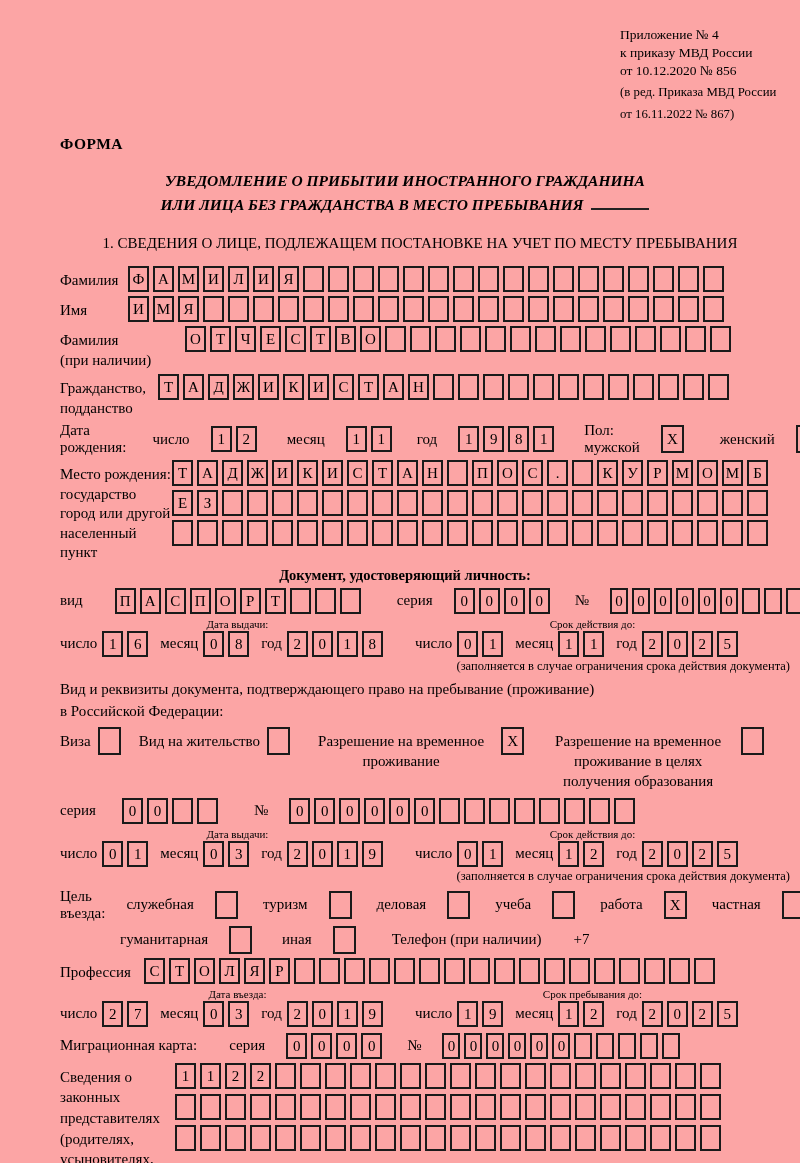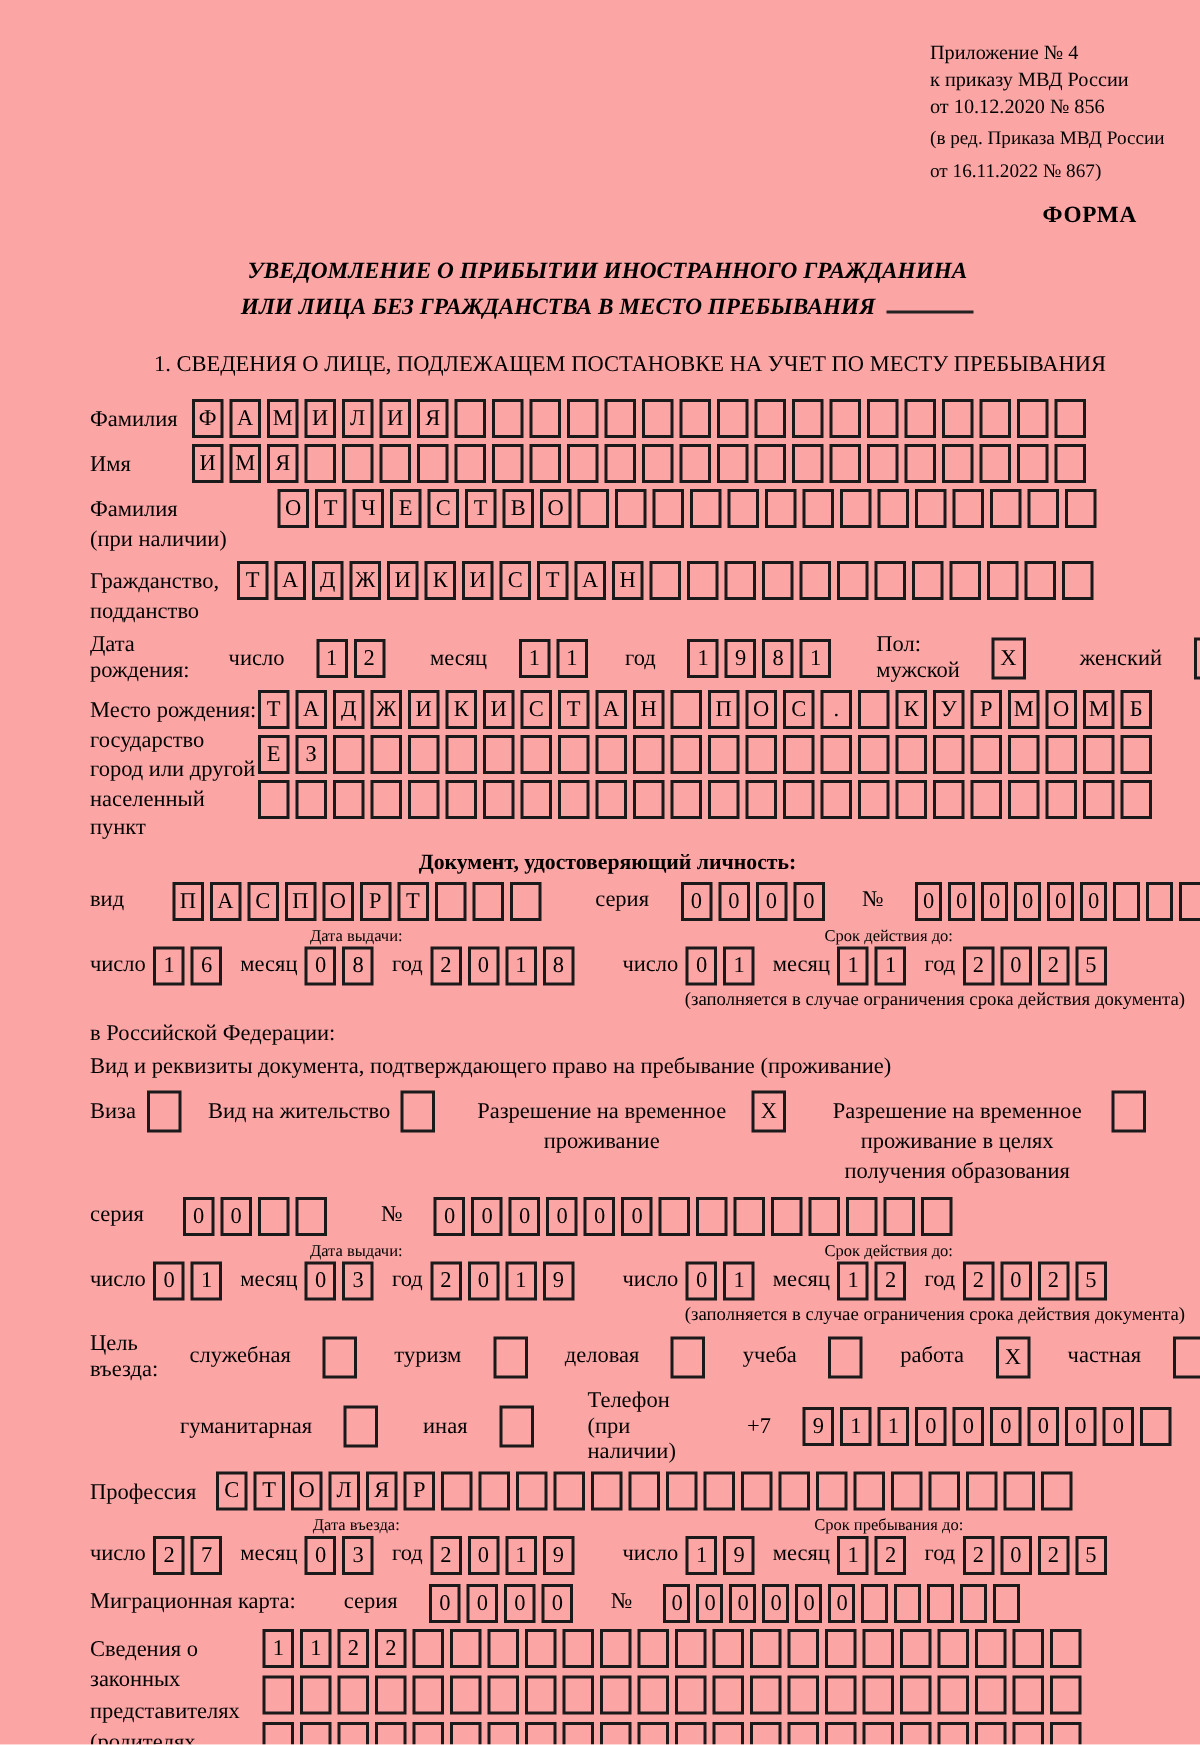--- a/index.html
+++ b/index.html
@@ -7,21 +7,21 @@
   body {
     width:800px; height:1163px;
     font-family:"Liberation Serif","DejaVu Serif",serif;
     color:#000; font-size:15px;
   }
   .page { position:relative; width:800px; height:1163px; padding:26px 10px 10px 60px; overflow:hidden; background:#fca5a5; }
 
   
   .hdr { margin-left:560px; width:230px; font-size:13.5px; line-height:1.32; }
   .hdr .ed { font-size:12.8px; margin-top:5px; }
-  .forma { text-align:right; padding-right:32px; font-weight:bold; font-size:15.5px; margin-top:12px; letter-spacing:.5px; }
+  .forma { text-align:left; padding-right:32px; font-weight:bold; font-size:15.5px; margin-top:12px; letter-spacing:.5px; }
 
   .title { text-align:center; font-weight:bold; font-size:15.5px; line-height:1.55; margin-top:16px; margin-right:40px;font-style:italic; }
   .blank-line { display:inline-block; width:58px; border-bottom:2px solid #222; height:14px; margin-left:8px; }
   .sec-head { text-align:center; font-weight:normal; font-size:15px; margin-top:18px; margin-right:10px; }
 
   .content { margin-top:14px; }
 
   
   .boxes { white-space:nowrap; display:inline-block; }
   .cbox {
@@ -177,22 +177,22 @@
           <span class="boxes"><span class="cbox">0</span><span class="cbox">1</span></span>
           <span class="w">месяц</span>
           <span class="boxes"><span class="cbox">1</span><span class="cbox">1</span></span>
           <span class="w">год</span>
           <span class="boxes"><span class="cbox">2</span><span class="cbox">0</span><span class="cbox">2</span><span class="cbox">5</span></span>
         </div>
       </div>
     </div>
     <div class="dnote">(заполняется в случае ограничения срока действия документа)</div>
 
+    <div class="plain">Вид и реквизиты документа, подтверждающего право на пребывание (проживание)</div>
     <div class="plain">в Российской Федерации:</div>
-    <div class="plain">Вид и реквизиты документа, подтверждающего право на пребывание (проживание)</div>
 
     <div class="opt-row">
       <div class="opt">
         <span class="olabel">Виза</span>
         <span class="boxes check"><span class="cbox"></span></span>
       </div>
       <div class="opt">
         <span class="olabel">Вид на жительство</span>
         <span class="boxes check"><span class="cbox"></span></span>
       </div>
@@ -257,21 +257,20 @@
       <span class="boxes check"><span class="cbox"></span></span>
     </div>
 
     <div class="inline-row purpose-row2">
       <span>гуманитарная</span>
       <span class="boxes check gap10"><span class="cbox"></span></span>
       <span>иная</span>
       <span class="boxes check gap16"><span class="cbox"></span></span>
       <span class="gap16">Телефон (при наличии)</span>
       <span>+7</span>
-      <span class="boxes"><span class="cbox">9</span><span class="cbox">1</span><span class="cbox">1</span><span class="cbox">0</span><span class="cbox">0</span><span class="cbox">0</span><span class="cbox">0</span><span class="cbox">0</span><span class="cbox">0</span><span class="cbox"></span></span>
     </div>
 
     <div class="frow">
       <div class="lbl lw80">Профессия</div>
       <div class="boxes"><span class="cbox">С</span><span class="cbox">Т</span><span class="cbox">О</span><span class="cbox">Л</span><span class="cbox">Я</span><span class="cbox">Р</span><span class="cbox"></span><span class="cbox"></span><span class="cbox"></span><span class="cbox"></span><span class="cbox"></span><span class="cbox"></span><span class="cbox"></span><span class="cbox"></span><span class="cbox"></span><span class="cbox"></span><span class="cbox"></span><span class="cbox"></span><span class="cbox"></span><span class="cbox"></span><span class="cbox"></span><span class="cbox"></span><span class="cbox"></span></div>
     </div>
 
     <div class="dates">
       <div class="dgroup">
         <div class="dghead">Дата въезда:</div>

